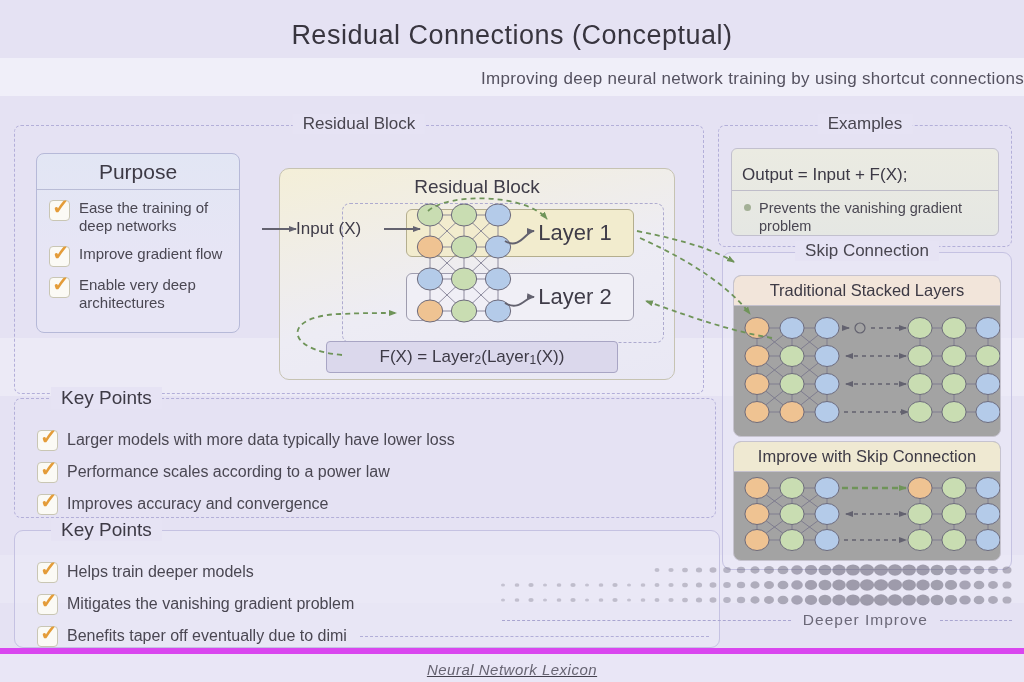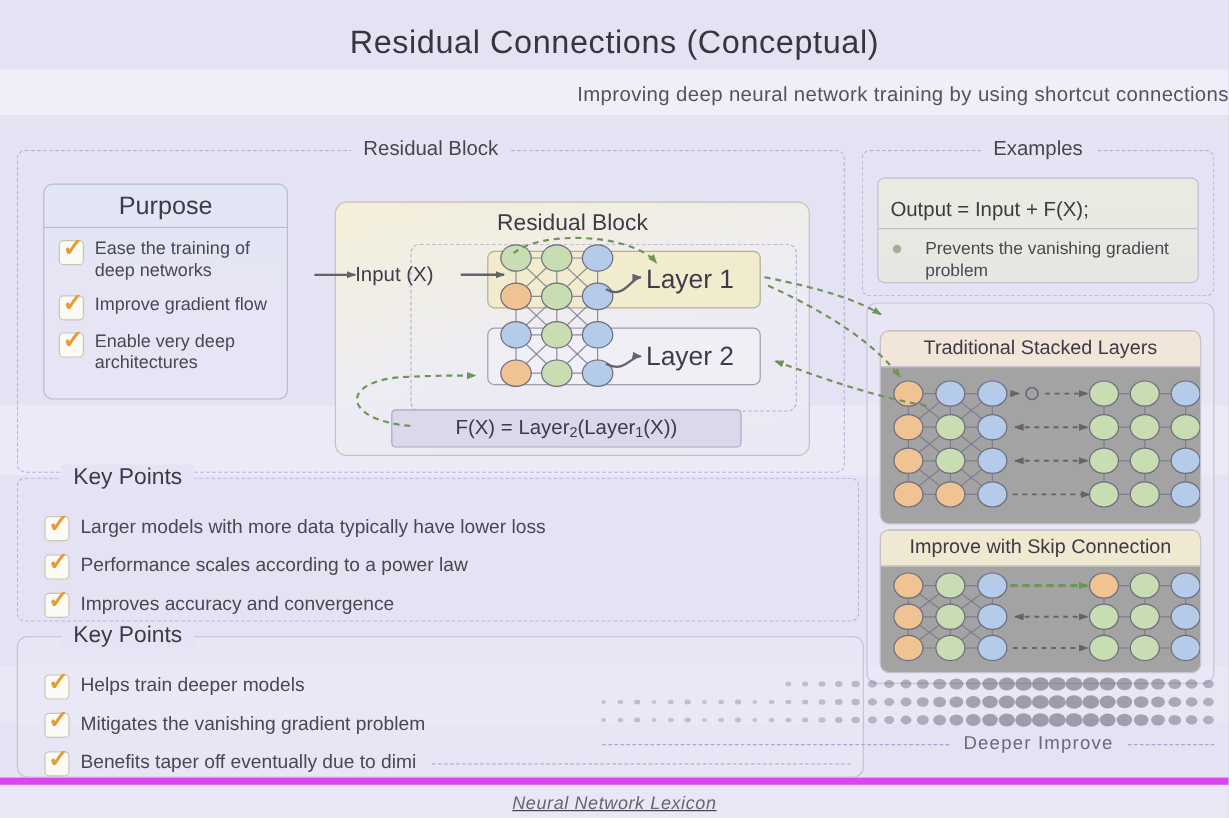--- a/index.html
+++ b/index.html
@@ -61,21 +61,21 @@
     background:#dbd8ec;border:1px solid #a8a5c4;border-radius:4px;
     display:flex;align-items:center;justify-content:center;font-size:17px;color:#3d3a46;}
   .formula sub{font-size:12px;transform:translateY(3px);}
 
   
   .examples{left:718px;top:125px;width:292px;height:120px;}
   .code-card{position:absolute;left:12px;top:22px;width:266px;height:86px;
     background:linear-gradient(180deg,#ebebe2 0%,#e5e7e3 100%);
     border:1px solid #c2c0ce;border-radius:6px;}
   .code-head{padding:16px 10px 5px;font-size:17px;color:#3c3945;border-bottom:1px solid #bfbdc9;}
-  .bullet-row{display:flex;gap:20px;margin:8px 10px 0 12px;font-size:14.5px;line-height:1.25;color:#4a4752;}
+  .bullet-row{display:flex;gap:8px;margin:8px 10px 0 12px;font-size:14.5px;line-height:1.25;color:#4a4752;}
   .bullet-dot{flex:0 0 7px;width:7px;height:7px;border-radius:50%;background:#a3b096;margin-top:5px;}
 
   
   .skipbox{left:722px;top:252px;width:288px;height:316px;}
   .mini-card{position:absolute;left:10px;width:266px;border:1px solid #c6c3cf;border-radius:8px;overflow:hidden;background:#a3a3a3;}
   .mini-card .mc-head{text-align:center;font-size:16.5px;color:#3d3a45;padding:5px 2px;border-bottom:1px solid #c3c0cc;}
   .mini-card.trad{top:22px;height:160px;}
   .mini-card.trad .mc-head{background:#f2e5da;}
   .mini-card.skp{top:188px;height:118px;}
   .mini-card.skp .mc-head{background:#efe9d2;}
@@ -202,20 +202,21 @@
     <div class="code-card">
       <div class="code-head">Output = Input + F(X);</div>
       <div class="bullet-row">
         <div class="bullet-dot"></div>
         <span>Prevents the vanishing gradient problem</span>
       </div>
     </div>
   </div>
 
   <div class="solidbox skipbox">
+    <span class="legend center">Skip Connection</span>
 
     <div class="mini-card trad">
       <div class="mc-head">Traditional Stacked Layers</div>
       <svg id="svg-trad" width="266" height="126">
           <line x1="23" y1="22" x2="23" y2="50" stroke="#75738a" stroke-width="1" stroke-opacity="0.8"></line>
           <line x1="23" y1="50" x2="23" y2="78" stroke="#75738a" stroke-width="1" stroke-opacity="0.8"></line>
           <line x1="23" y1="78" x2="23" y2="106" stroke="#75738a" stroke-width="1" stroke-opacity="0.8"></line>
           <line x1="58" y1="22" x2="58" y2="50" stroke="#75738a" stroke-width="1" stroke-opacity="0.8"></line>
           <line x1="58" y1="50" x2="58" y2="78" stroke="#75738a" stroke-width="1" stroke-opacity="0.8"></line>
           <line x1="58" y1="78" x2="58" y2="106" stroke="#75738a" stroke-width="1" stroke-opacity="0.8"></line>

